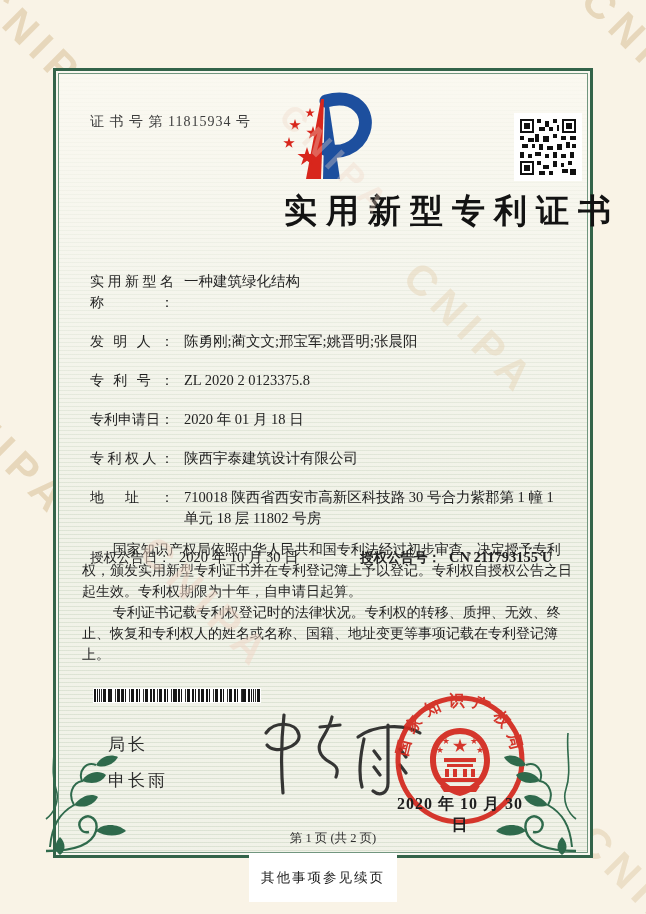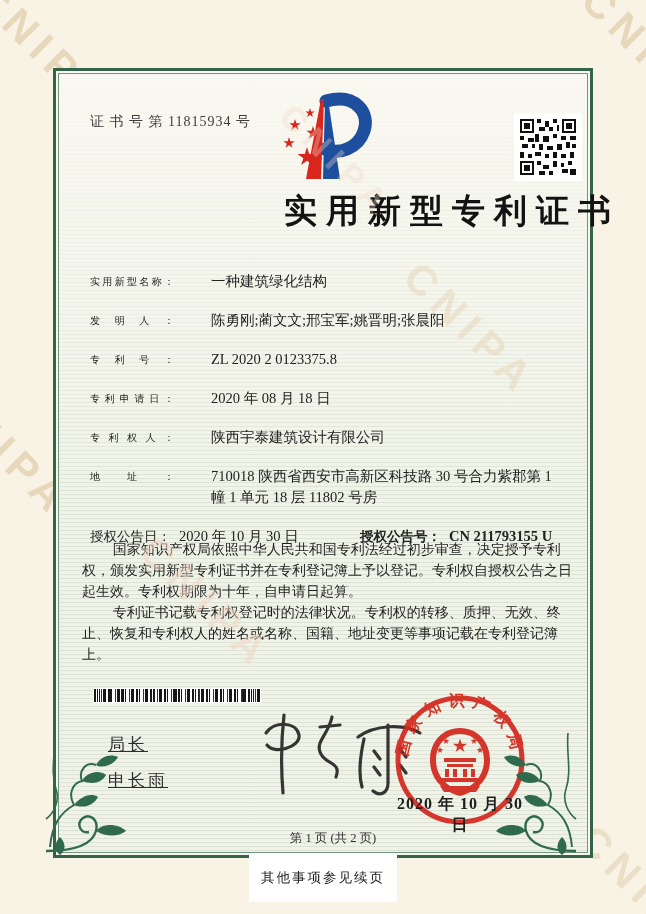--- a/index.html
+++ b/index.html
@@ -23,23 +23,23 @@
          z-index:1;}
   .certno{position:absolute;left:34px;top:42px;font-size:14px;color:#3d3d3d;letter-spacing:1px;}
   .logo{position:absolute;left:50%;top:20px;transform:translateX(-50%);}
   .qrbox{position:absolute;left:458px;top:42px;width:68px;height:68px;background:#fff;
          display:flex;align-items:center;justify-content:center;}
   .title{position:absolute;left:0;top:118px;width:100%;text-align:right;font-size:33px;
          font-weight:bold;color:#131313;letter-spacing:9px;text-indent:9px;margin-left:30px;}
   
   .fields{position:absolute;left:34px;top:200px;width:478px;font-size:14.5px;color:#222;}
   .frow{display:flex;align-items:flex-start;line-height:21px;margin-bottom:18px;}
-  .flabel{flex:0 0 84px;font-size:10px;color:#1e1e1e;text-align:justify;text-align-last:justify;
+  .flabel{flex:0 0 84px;font-size:14px;color:#1e1e1e;text-align:justify;text-align-last:justify;
           margin-right:10px;}
-  .fvalue{flex:1 1 auto;margin-left:27px;}
+  .fvalue{flex:1 1 auto;}
   .addr .fvalue{max-width:392px;}
   .grant{display:flex;}
   .grant .pair{display:flex;align-items:flex-start;}
   .grant .pair.right{margin-left:34px;font-weight:bold;}
   .grant .glabel{font-size:13.5px;margin-right:8px;white-space:nowrap;}
   .grant .gvalue{white-space:nowrap;}
   .gdate{width:236px;font-family:Liberation Serif, serif;}
   
   .paras{position:absolute;left:26px;top:468px;width:490px;font-size:14px;line-height:21px;
          color:#1f1f1f;}
@@ -47,21 +47,21 @@
   
   .barcode{position:absolute;left:37px;top:617px;width:168px;height:15px;background:#fff;padding:1px;
            box-sizing:border-box;}
   .barcode .bars{width:100%;height:100%;
      background:
        repeating-linear-gradient(90deg,#161616 0 2px,transparent 2px 3px,#161616 3px 4px,
           transparent 4px 7px,#333 7px 8px,transparent 8px 9px,#161616 9px 12px,transparent 12px 14px),
        repeating-linear-gradient(90deg,transparent 0 5px,#1c1c1c 5px 6px,transparent 6px 11px);}
   
   .director{position:absolute;left:52px;top:662px;font-size:17px;color:#2e2e2e;letter-spacing:3px;}
-  .director .row{margin-bottom:13px;text-decoration:underline;}
+  .director .row{margin-bottom:13px;}
   .sig{position:absolute;left:198px;top:636px;}
   
   .seal{position:absolute;left:334px;top:619px;opacity:.93;}
   .sealdate{position:absolute;left:334px;top:723px;width:140px;text-align:center;font-size:16px;
             color:#1f1f1f;letter-spacing:1px;z-index:4;font-weight:bold;}
   .pageinfo{position:absolute;left:10px;bottom:8px;width:100%;text-align:center;font-size:12.5px;
             color:#2f2f2f;}
   
   .ornament{position:absolute;z-index:3;}
   .orn-bl{left:-16px;top:662px;}
@@ -177,21 +177,21 @@
       <div class="frow">
         <span class="flabel">发明人：</span>
         <span class="fvalue">陈勇刚;蔺文文;邢宝军;姚晋明;张晨阳</span>
       </div>
       <div class="frow">
         <span class="flabel">专利号：</span>
         <span class="fvalue">ZL 2020 2 0123375.8</span>
       </div>
       <div class="frow">
         <span class="flabel">专利申请日：</span>
-        <span class="fvalue">2020 年 08 月 18 日</span>
+        <span class="fvalue">2020 年 01 月 18 日</span>
       </div>
       <div class="frow">
         <span class="flabel">专利权人：</span>
         <span class="fvalue">陕西宇泰建筑设计有限公司</span>
       </div>
       <div class="frow addr">
         <span class="flabel">地址：</span>
         <span class="fvalue">710018 陕西省西安市高新区科技路 30 号合力紫郡第 1 幢 1 单元 18 层 11802 号房</span>
       </div>
       <div class="frow grant">

